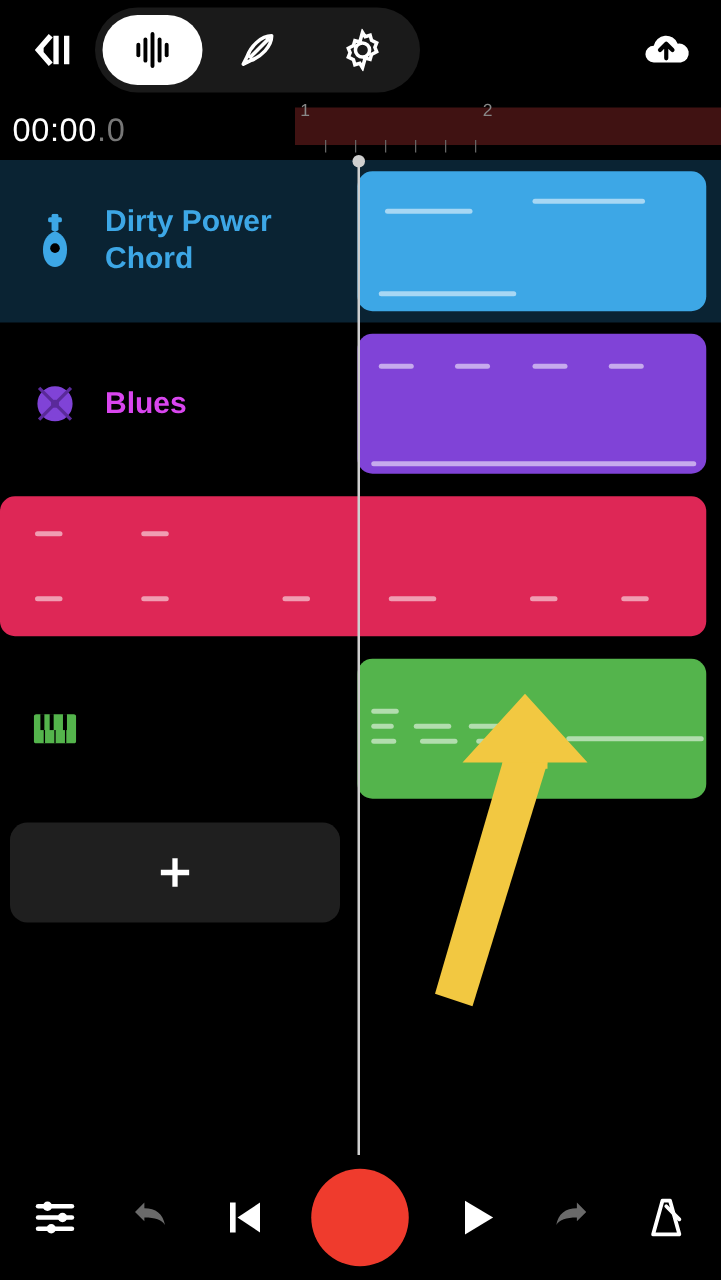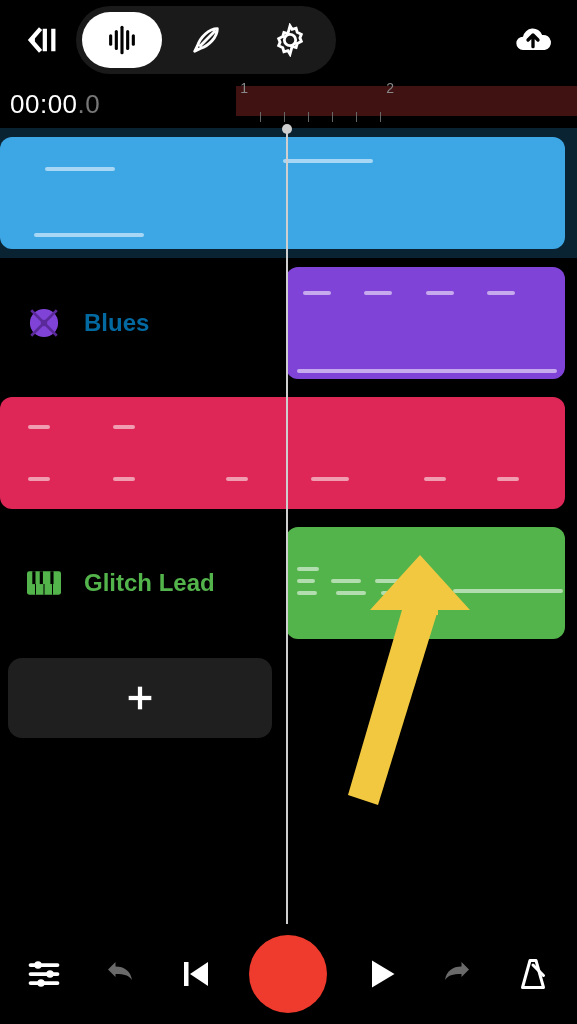--- a/index.html
+++ b/index.html
@@ -108,20 +108,33 @@
     <div class="ruler-tick" style="left:72px"></div>
     <div class="ruler-tick" style="left:96px"></div>
     <div class="ruler-tick" style="left:120px"></div>
     <div class="ruler-tick" style="left:144px"></div>
   </div>
 </div>
 
 <div class="tracks">
 
   <div class="track-row selected">
+    <div class="track-head">
+      <div class="track-icon">
+        <svg viewBox="0 0 24 32">
+            <g fill="#3da7e6">
+              <rect x="10" y="0" width="4" height="10" rx="1"></rect>
+              <rect x="8" y="2" width="8" height="3" rx="1"></rect>
+              <path d="M12 10c-5 2-7 6-7 11 0 6 3 10 7 10s7-4 7-10c0-5-2-9-7-11z"></path>
+              <circle cx="12" cy="20" r="2.8" fill="#000"></circle>
+            </g>
+          </svg>
+      </div>
+      <div class="track-name" style="color:#3da7e6">Dirty Power Chord</div>
+    </div>
     <div class="track-clip" style="background:#3da7e6">
       <div class="clip-wave">
         <span style="left:8%;top:30px;width:70px"></span>
         <span style="left:50%;top:22px;width:90px"></span>
         <span style="left:6%;top:96px;width:110px"></span>
       </div>
     </div>
   </div>
 
   <div class="track-row">
@@ -129,21 +142,21 @@
       <div class="track-icon">
         <svg viewBox="0 0 32 32">
             <g fill="none" stroke="#8043d7" stroke-width="2.5">
               <circle cx="16" cy="16" r="12" fill="#8043d7"></circle>
               <line x1="4" y1="4" x2="28" y2="28" stroke="#5a2a9a"></line>
               <line x1="28" y1="4" x2="4" y2="28" stroke="#5a2a9a"></line>
               <circle cx="16" cy="16" r="3" fill="#5a2a9a" stroke="none"></circle>
             </g>
           </svg>
       </div>
-      <div class="track-name" style="color:#0369a1">Blues</div>
+      <div class="track-name" style="color:#d946ef">Blues</div>
     </div>
     <div class="track-clip" style="background:#8043d7">
       <div class="clip-wave">
         <span style="left:6%;top:24px;width:28px"></span>
         <span style="left:28%;top:24px;width:28px"></span>
         <span style="left:50%;top:24px;width:28px"></span>
         <span style="left:72%;top:24px;width:28px"></span>
         <span style="left:4%;top:102px;width:260px"></span>
       </div>
     </div>
@@ -174,21 +187,20 @@
               <rect x="12" y="0" width="3" height="12"></rect>
               <rect x="22" y="0" width="3" height="12"></rect>
             </g>
             <g stroke="#000" stroke-width="1">
               <line x1="8" y1="12" x2="8" y2="22"></line>
               <line x1="16" y1="12" x2="16" y2="22"></line>
               <line x1="24" y1="12" x2="24" y2="22"></line>
             </g>
           </svg>
       </div>
-      <div class="track-name" style="color:#54b44c">Glitch Lead</div>
     </div>
     <div class="track-clip" style="background:#54b44c">
       <div class="clip-wave">
         <span style="left:4%;top:40px;width:22px"></span>
         <span style="left:4%;top:52px;width:18px"></span>
         <span style="left:16%;top:52px;width:30px"></span>
         <span style="left:32%;top:52px;width:26px"></span>
         <span style="left:46%;top:52px;width:20px"></span>
         <span style="left:4%;top:64px;width:20px"></span>
         <span style="left:18%;top:64px;width:30px"></span>

